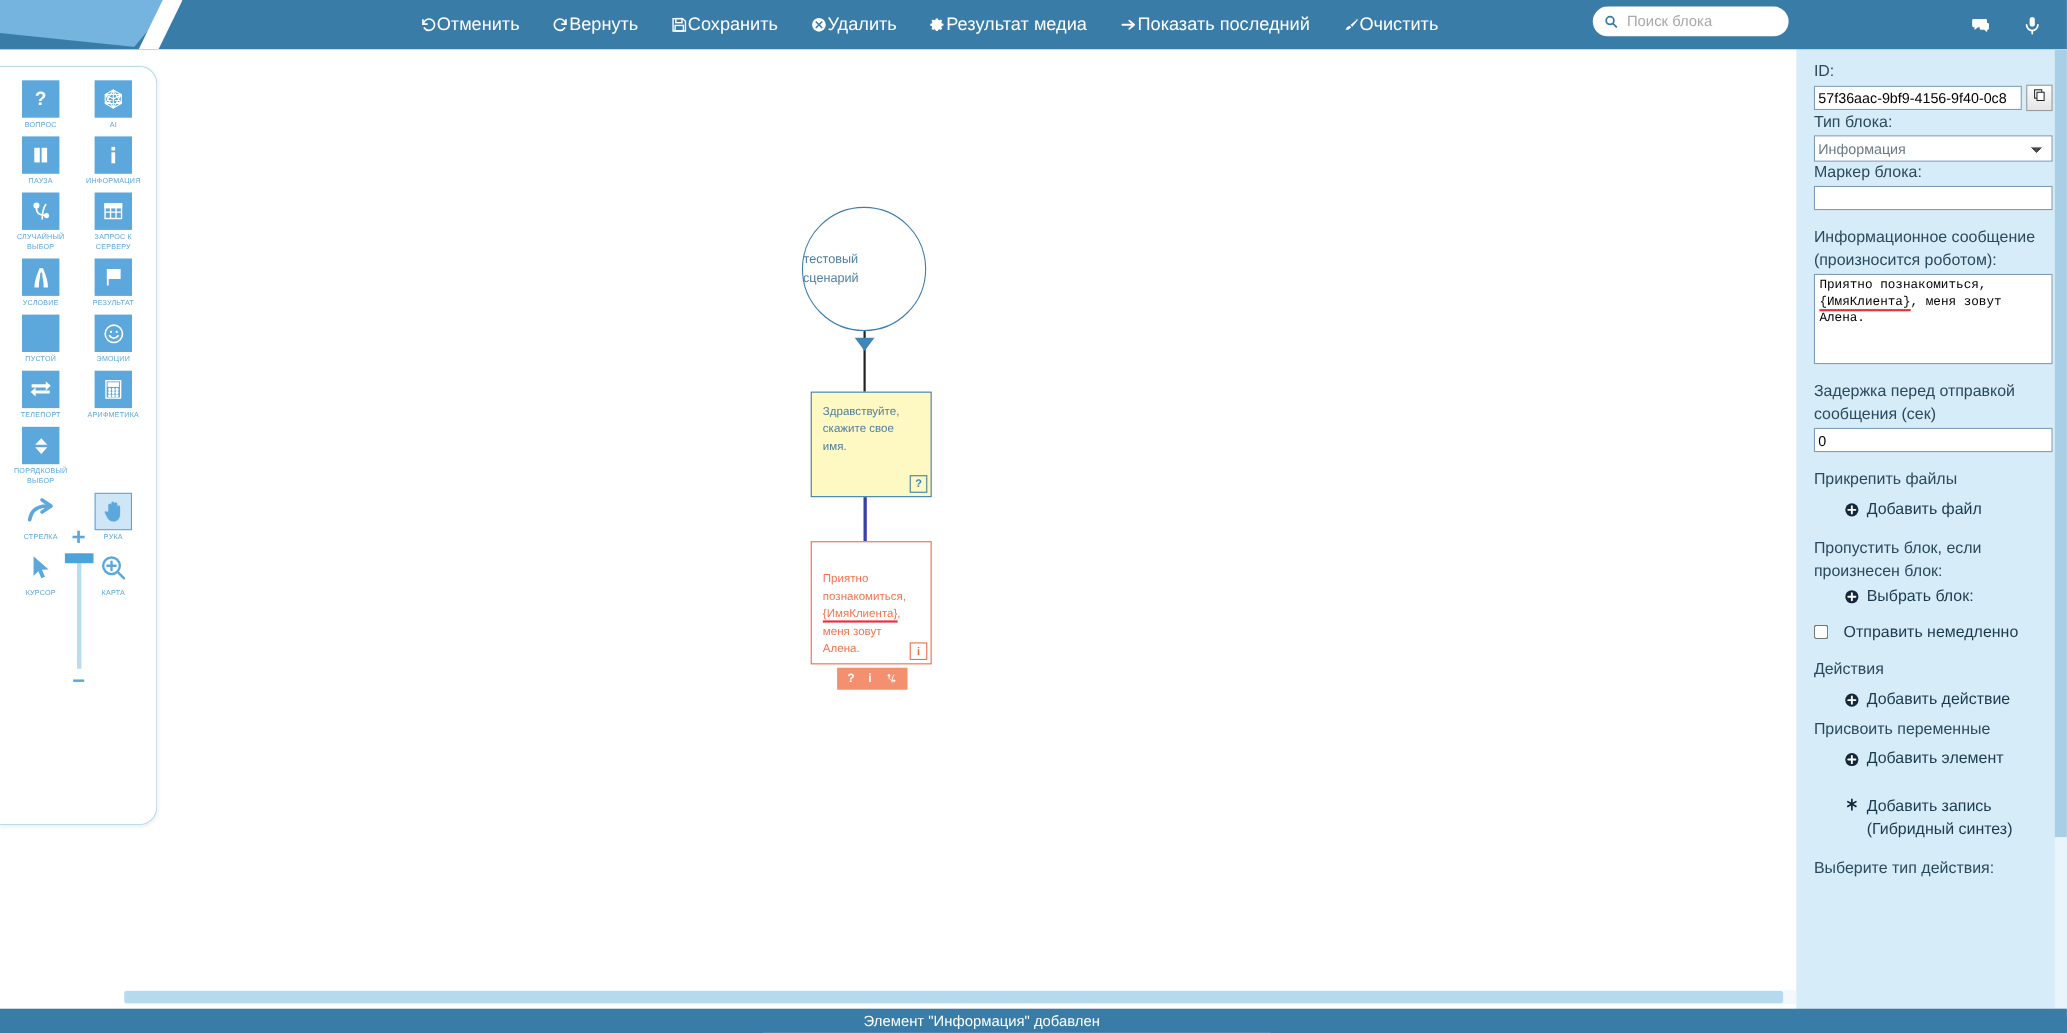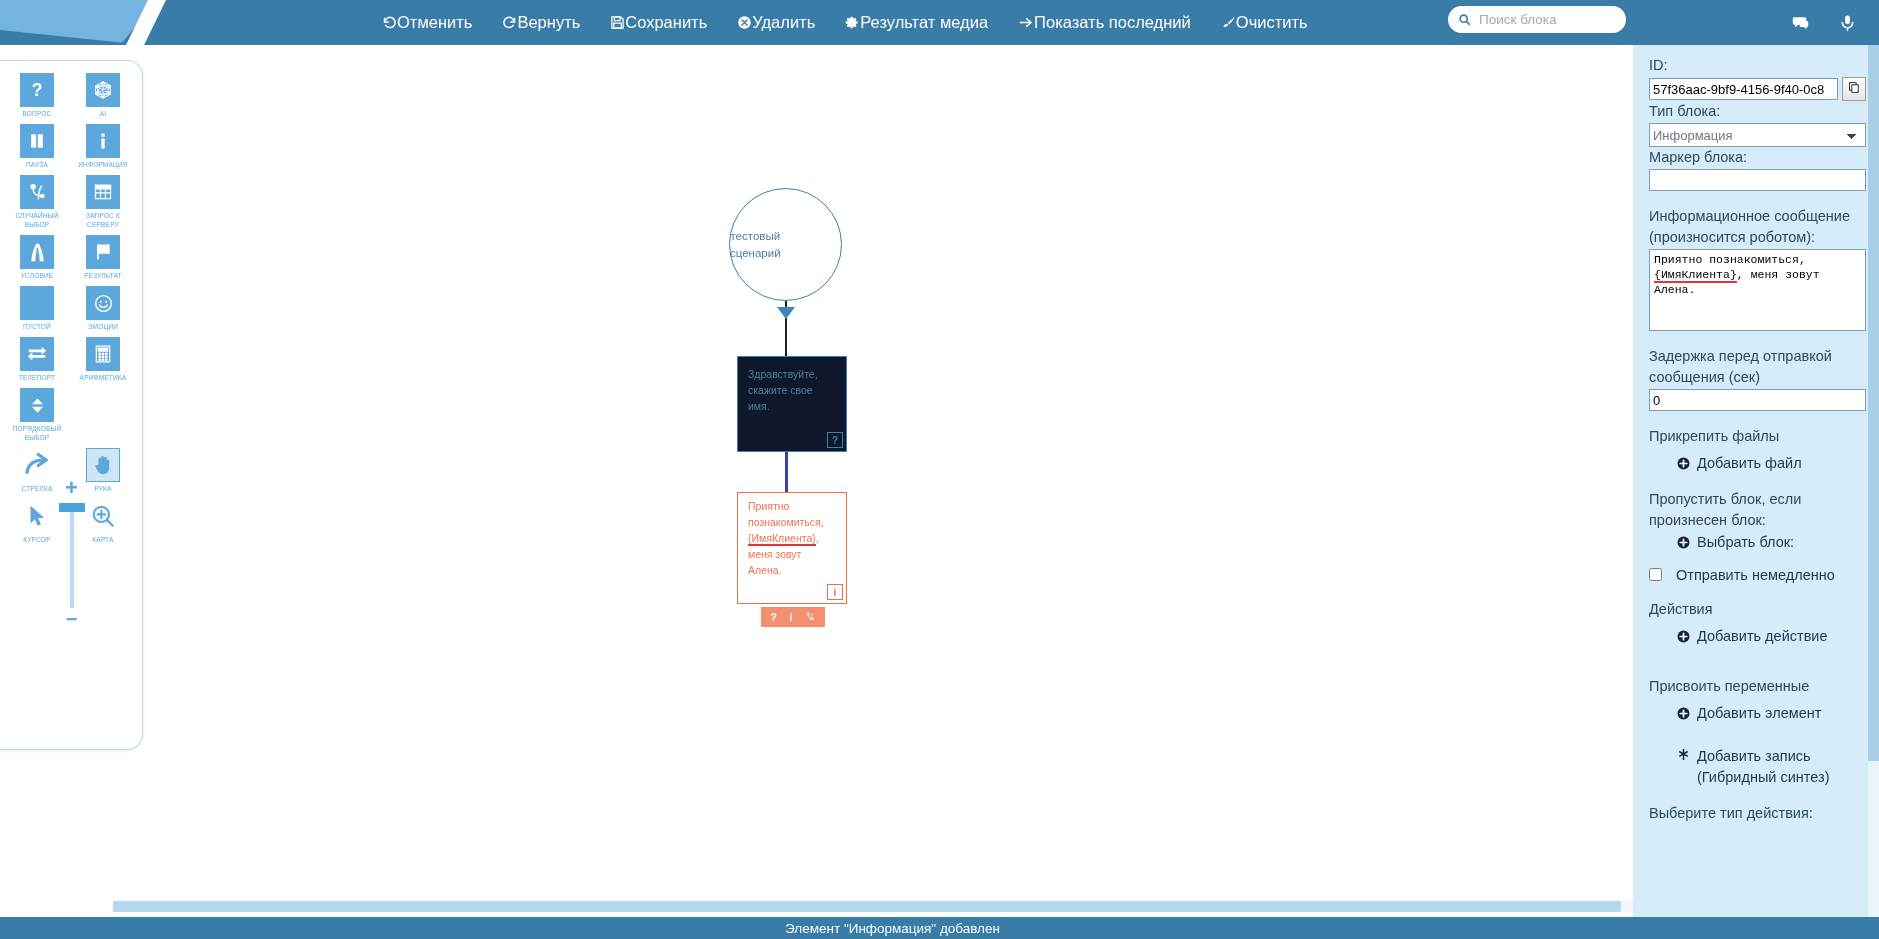--- a/index.html
+++ b/index.html
@@ -153,39 +153,39 @@
     position: absolute; width: 0; height: 0;
     border-left: 9px solid transparent;
     border-right: 9px solid transparent;
     border-top: 12px solid #3f86b8;
   }
 
   #node-q {
     position: absolute; left: 737px; top: 311px;
     width: 110px; height: 96px;
     border: 1px solid #3f7fab;
-    background: #0f172a;
+    background: #fef9c3;
     padding: 9px 10px;
     cursor: pointer;
   }
   #node-q .txt { color: #4f7fa0; font-size: 10.5px; line-height: 16px; }
   .node-badge {
     position: absolute; right: 3px; bottom: 3px;
     width: 16px; height: 16px;
     border: 1px solid #3f7fab;
     display: flex; align-items: center; justify-content: center;
     font-size: 10px; font-weight: bold; color: #3f7fab;
   }
 
   #node-info {
     position: absolute; left: 737px; top: 447px;
     width: 110px; height: 112px;
     border: 1px solid #ef6c47;
     background: #ffffff;
-    padding: 5px 10px;
+    padding: 25px 10px;
     cursor: pointer;
   }
   #node-info .txt { color: #f2744f; font-size: 10.5px; line-height: 16px; }
   #node-info .node-badge { border-color: #ef6c47; color: #ef6c47; }
   .sp-underline {
     border-bottom: 2px solid #e8323a;
     padding-bottom: 0px;
   }
   #node-toolbar {
     position: absolute; left: 761px; top: 562px;
@@ -727,21 +727,21 @@
   <div class="rp-action">
     <span class="pico">
       <svg width="13" height="13" viewBox="0 0 24 24">
           <circle cx="12" cy="12" r="11" fill="#13263a"></circle>
           <path d="M12 6 V18 M6 12 H18" stroke="#fff" stroke-width="3.2" stroke-linecap="round"></path>
         </svg>
     </span>
     <span class="lbl">Добавить действие</span>
   </div>
 
-  <div class="rp-label gap" style="margin-top:29px;">Присвоить переменные</div>
+  <div class="rp-label gap" style="margin-top:6px;">Присвоить переменные</div>
   <div class="rp-action">
     <span class="pico">
       <svg width="13" height="13" viewBox="0 0 24 24">
           <circle cx="12" cy="12" r="11" fill="#13263a"></circle>
           <path d="M12 6 V18 M6 12 H18" stroke="#fff" stroke-width="3.2" stroke-linecap="round"></path>
         </svg>
     </span>
     <span class="lbl">Добавить элемент</span>
   </div>
 

